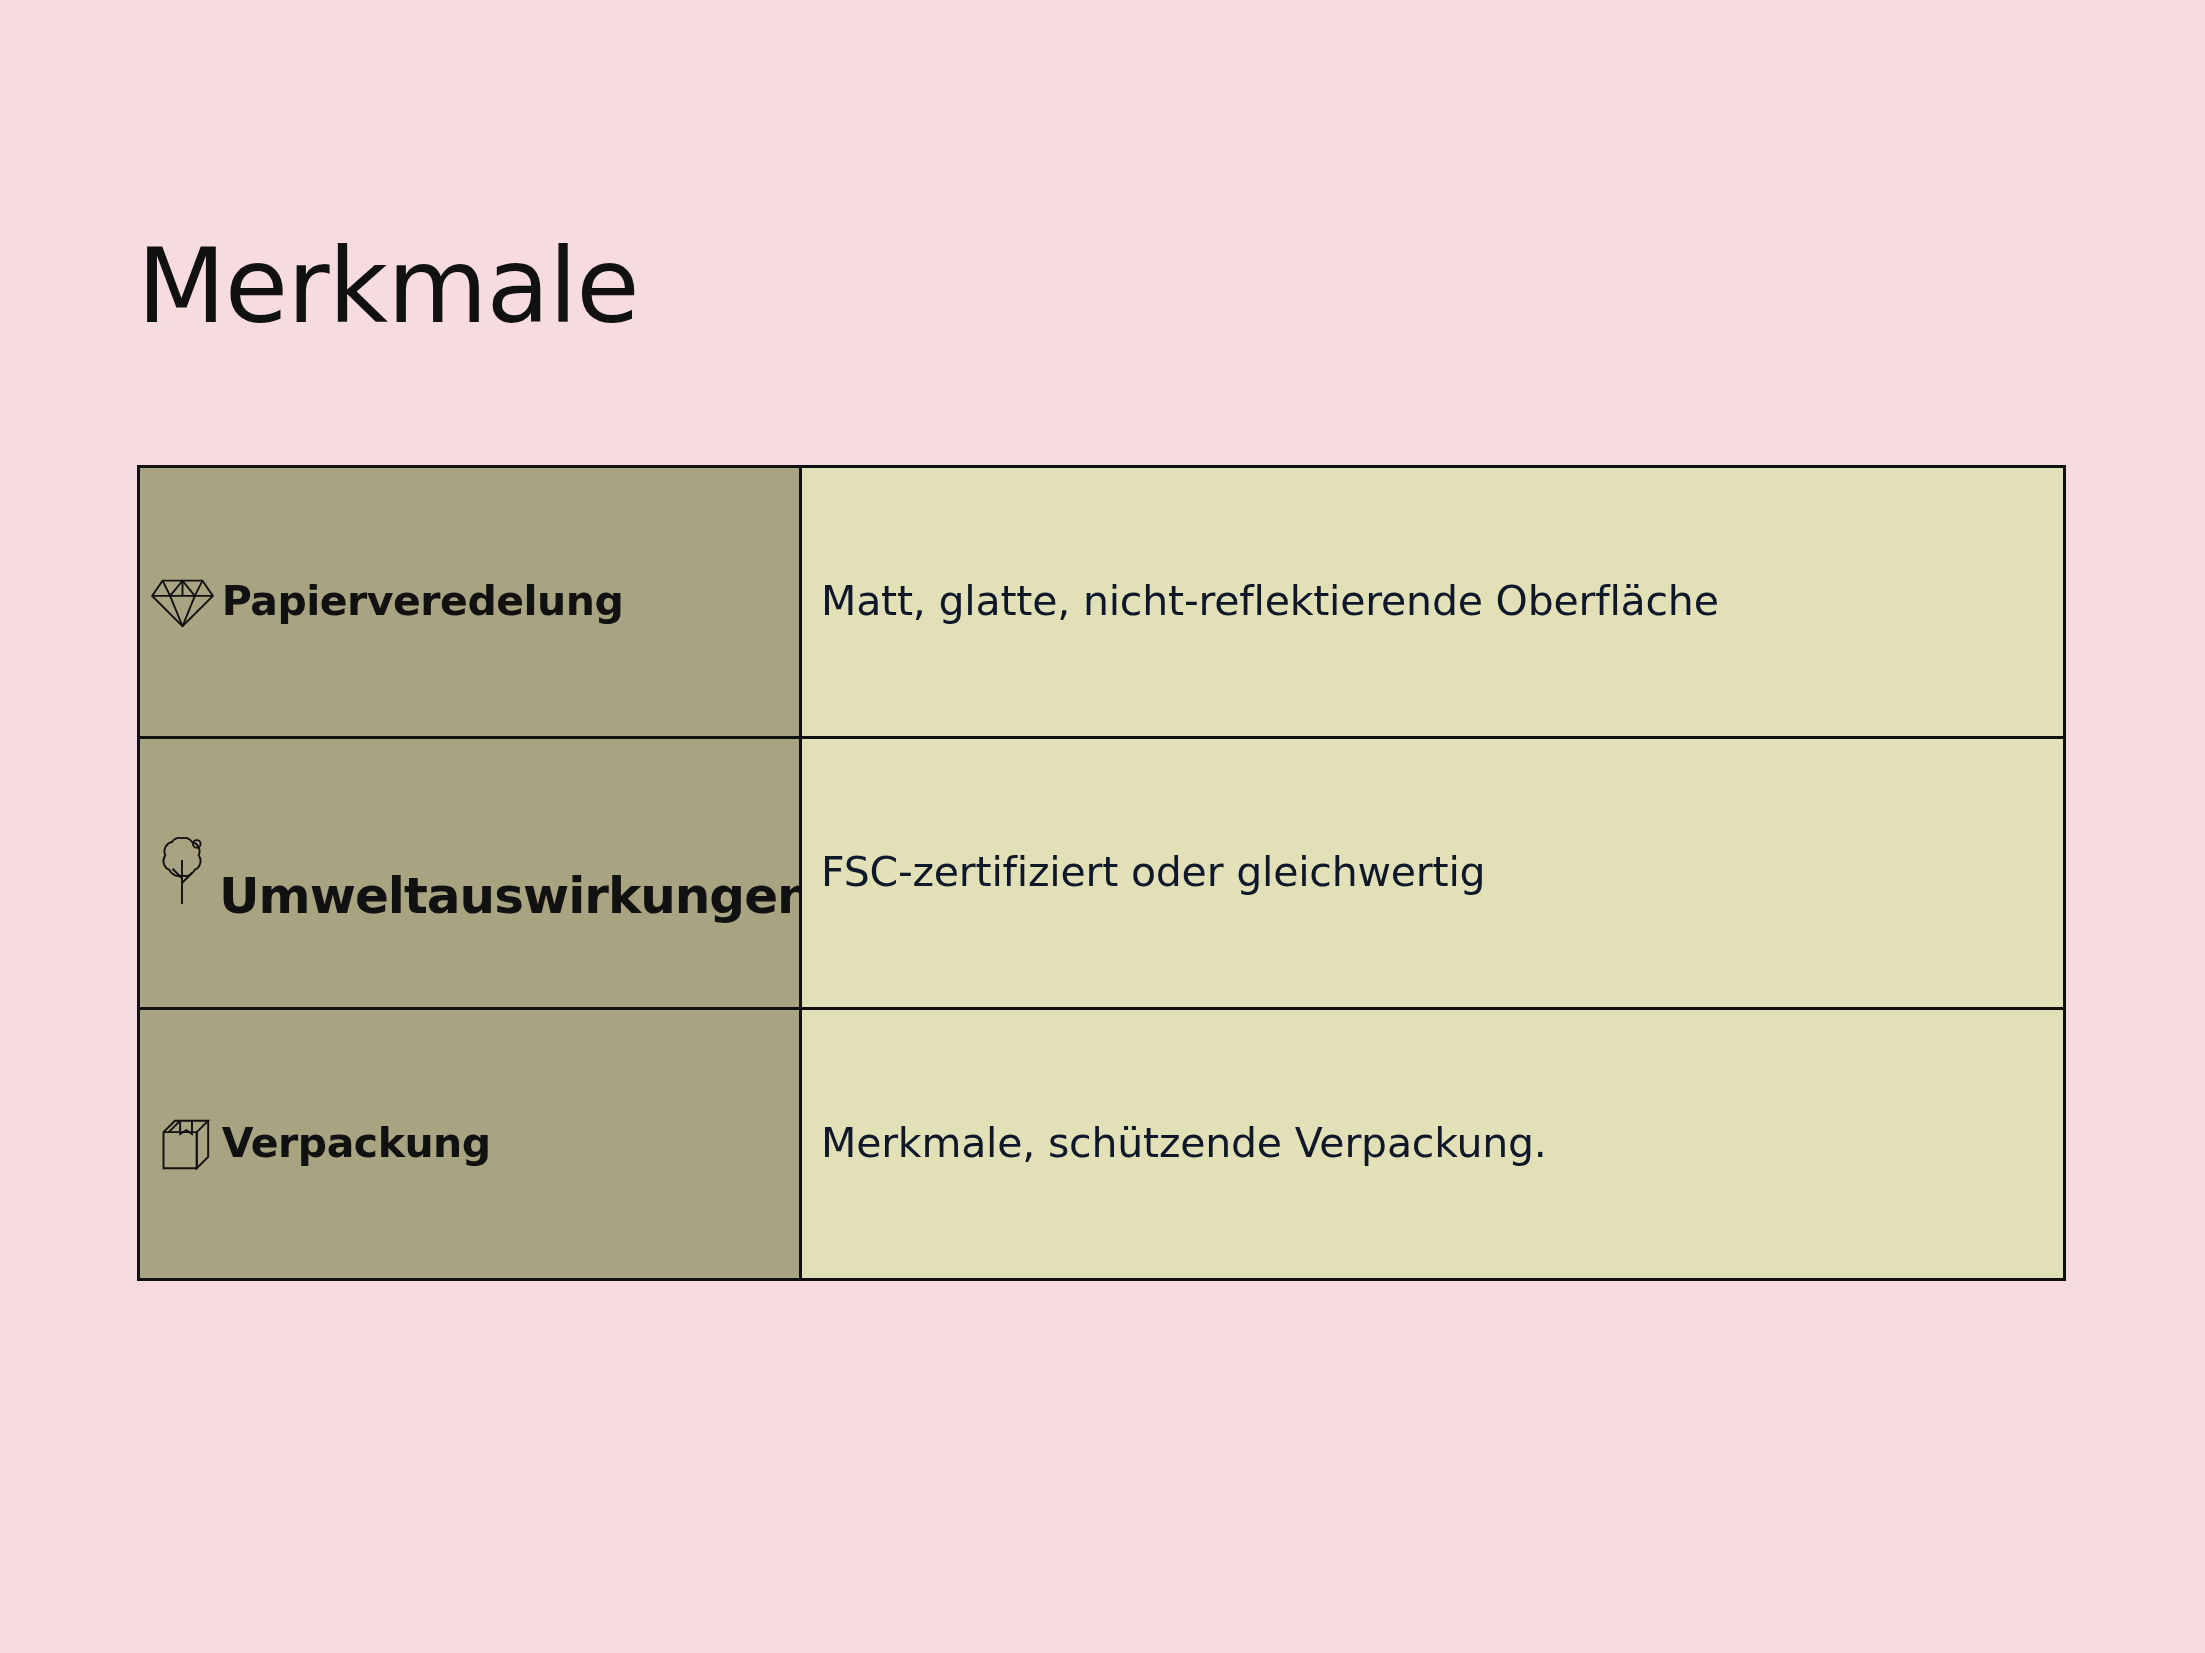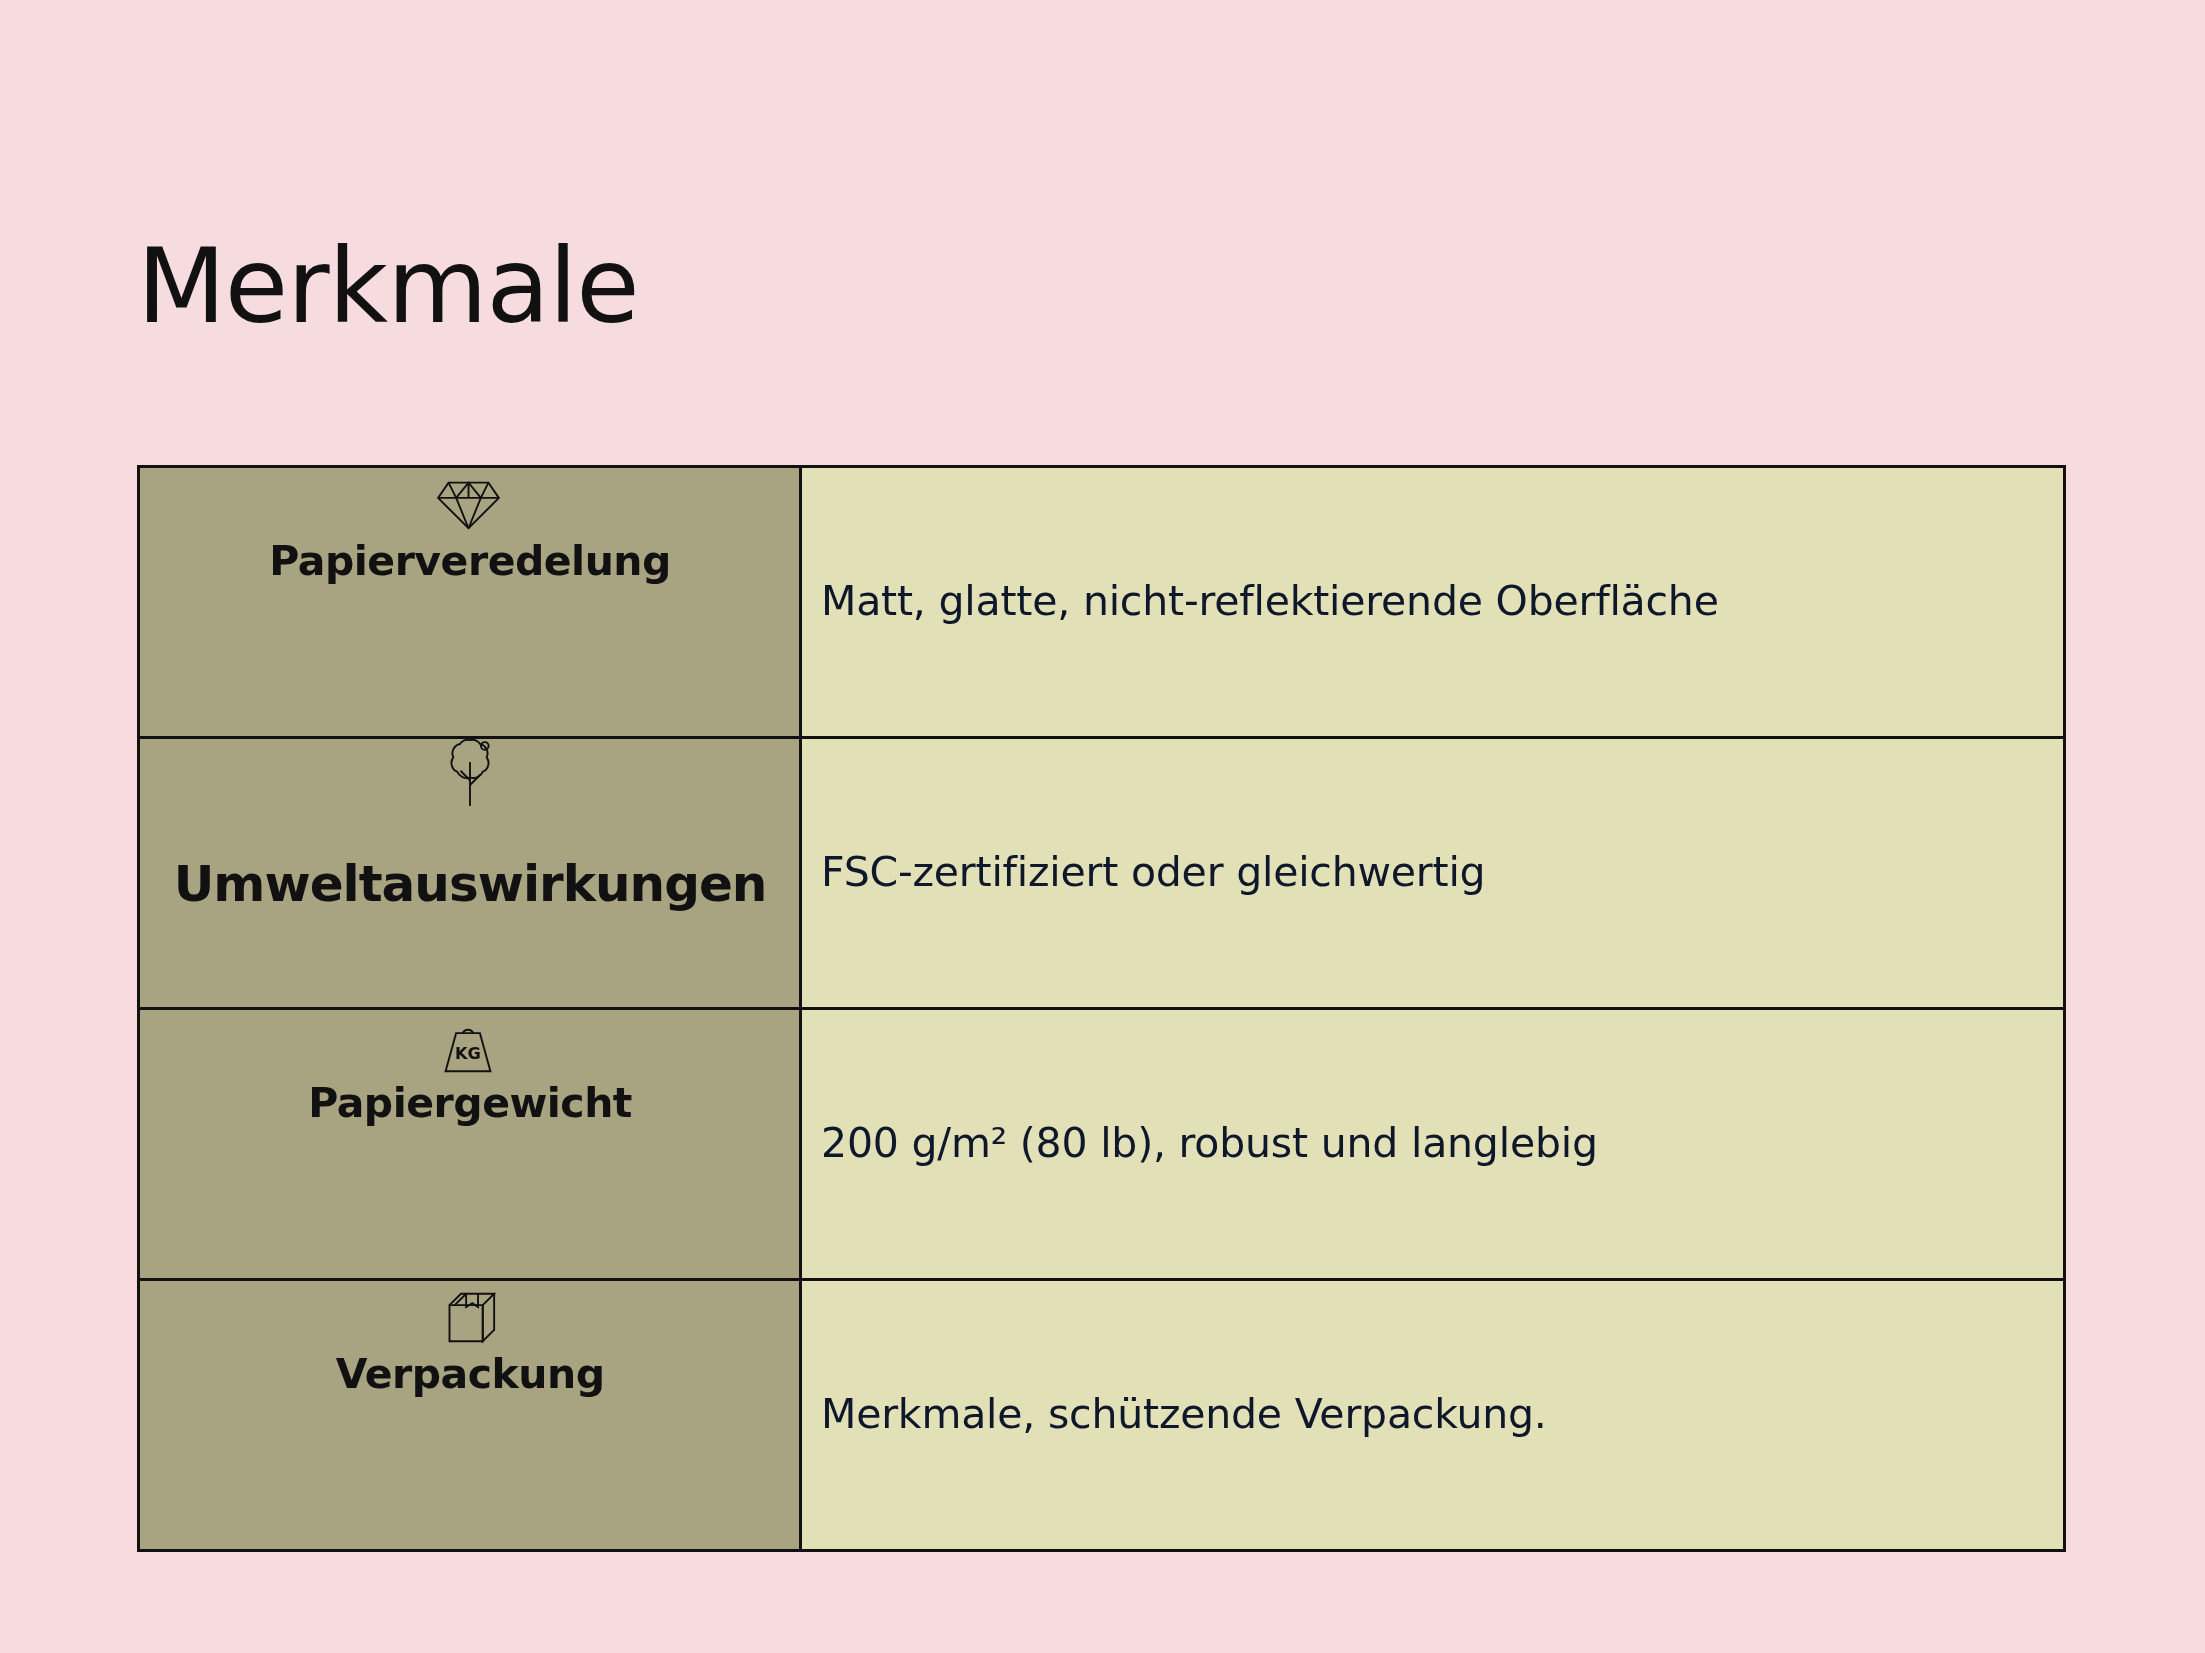--- a/index.html
+++ b/index.html
@@ -53,21 +53,21 @@
     border-bottom: none;
     border-radius: 7px;
   }
   .cell-label {
     width: 662px;
     flex: 0 0 662px;
     background: #a8a482;
     border-right: 3.4px solid #111111;
     box-sizing: border-box;
     display: flex;
-    flex-direction: column;
+    flex-direction: row;
     align-items: center;
     justify-content: flex-start;
     padding-left: 6px;
     padding-right: 4.8px;
   }
   .cell-value {
     flex: 1 1 auto;
     background: #e2e0b6;
     box-sizing: border-box;
     display: flex;
@@ -147,35 +147,20 @@
             <circle cx="96" cy="14" r="8"></circle>
           </svg>
         </span>
         <span class="label-text">Umweltauswirkungen</span>
       </div>
       <div class="cell-value">
         <span class="value-text">FSC-zertifiziert oder gleichwertig</span>
       </div>
     </div>
 
-    <div class="row row-weight">
-      <div class="cell-label">
-        <span class="icon">
-          <svg width="62" height="62" viewBox="0 0 130 130" fill="none" stroke="#111111" stroke-width="4">
-            <path d="M40 38 L90 38 L112 118 L18 118 Z"></path>
-            <path d="M54 38 a12 12 0 0 1 22 0"></path>
-            <text x="65" y="92" font-family="DejaVu Sans, sans-serif" font-size="34" font-weight="bold" fill="#111111" stroke="none" text-anchor="middle">KG</text>
-          </svg>
-        </span>
-        <span class="label-text">Papiergewicht</span>
-      </div>
-      <div class="cell-value">
-        <span class="value-text">200 g/m² (80 lb), robust und langlebig</span>
-      </div>
-    </div>
 
     <div class="row row-pack">
       <div class="cell-label">
         <span class="icon">
           <svg width="57" height="62" viewBox="0 0 120 130" fill="none" stroke="#111111" stroke-width="4">
             <path d="M20 40 L20 116 L90 116 L90 40 Z"></path>
             <path d="M20 40 L44 16 L114 16 L90 40"></path>
             <path d="M90 40 L90 116 L114 92 L114 16"></path>
             <path d="M55 16 L31 40"></path>
             <path d="M55 16 L55 44 L68 36 L80 44 L80 16"></path>

